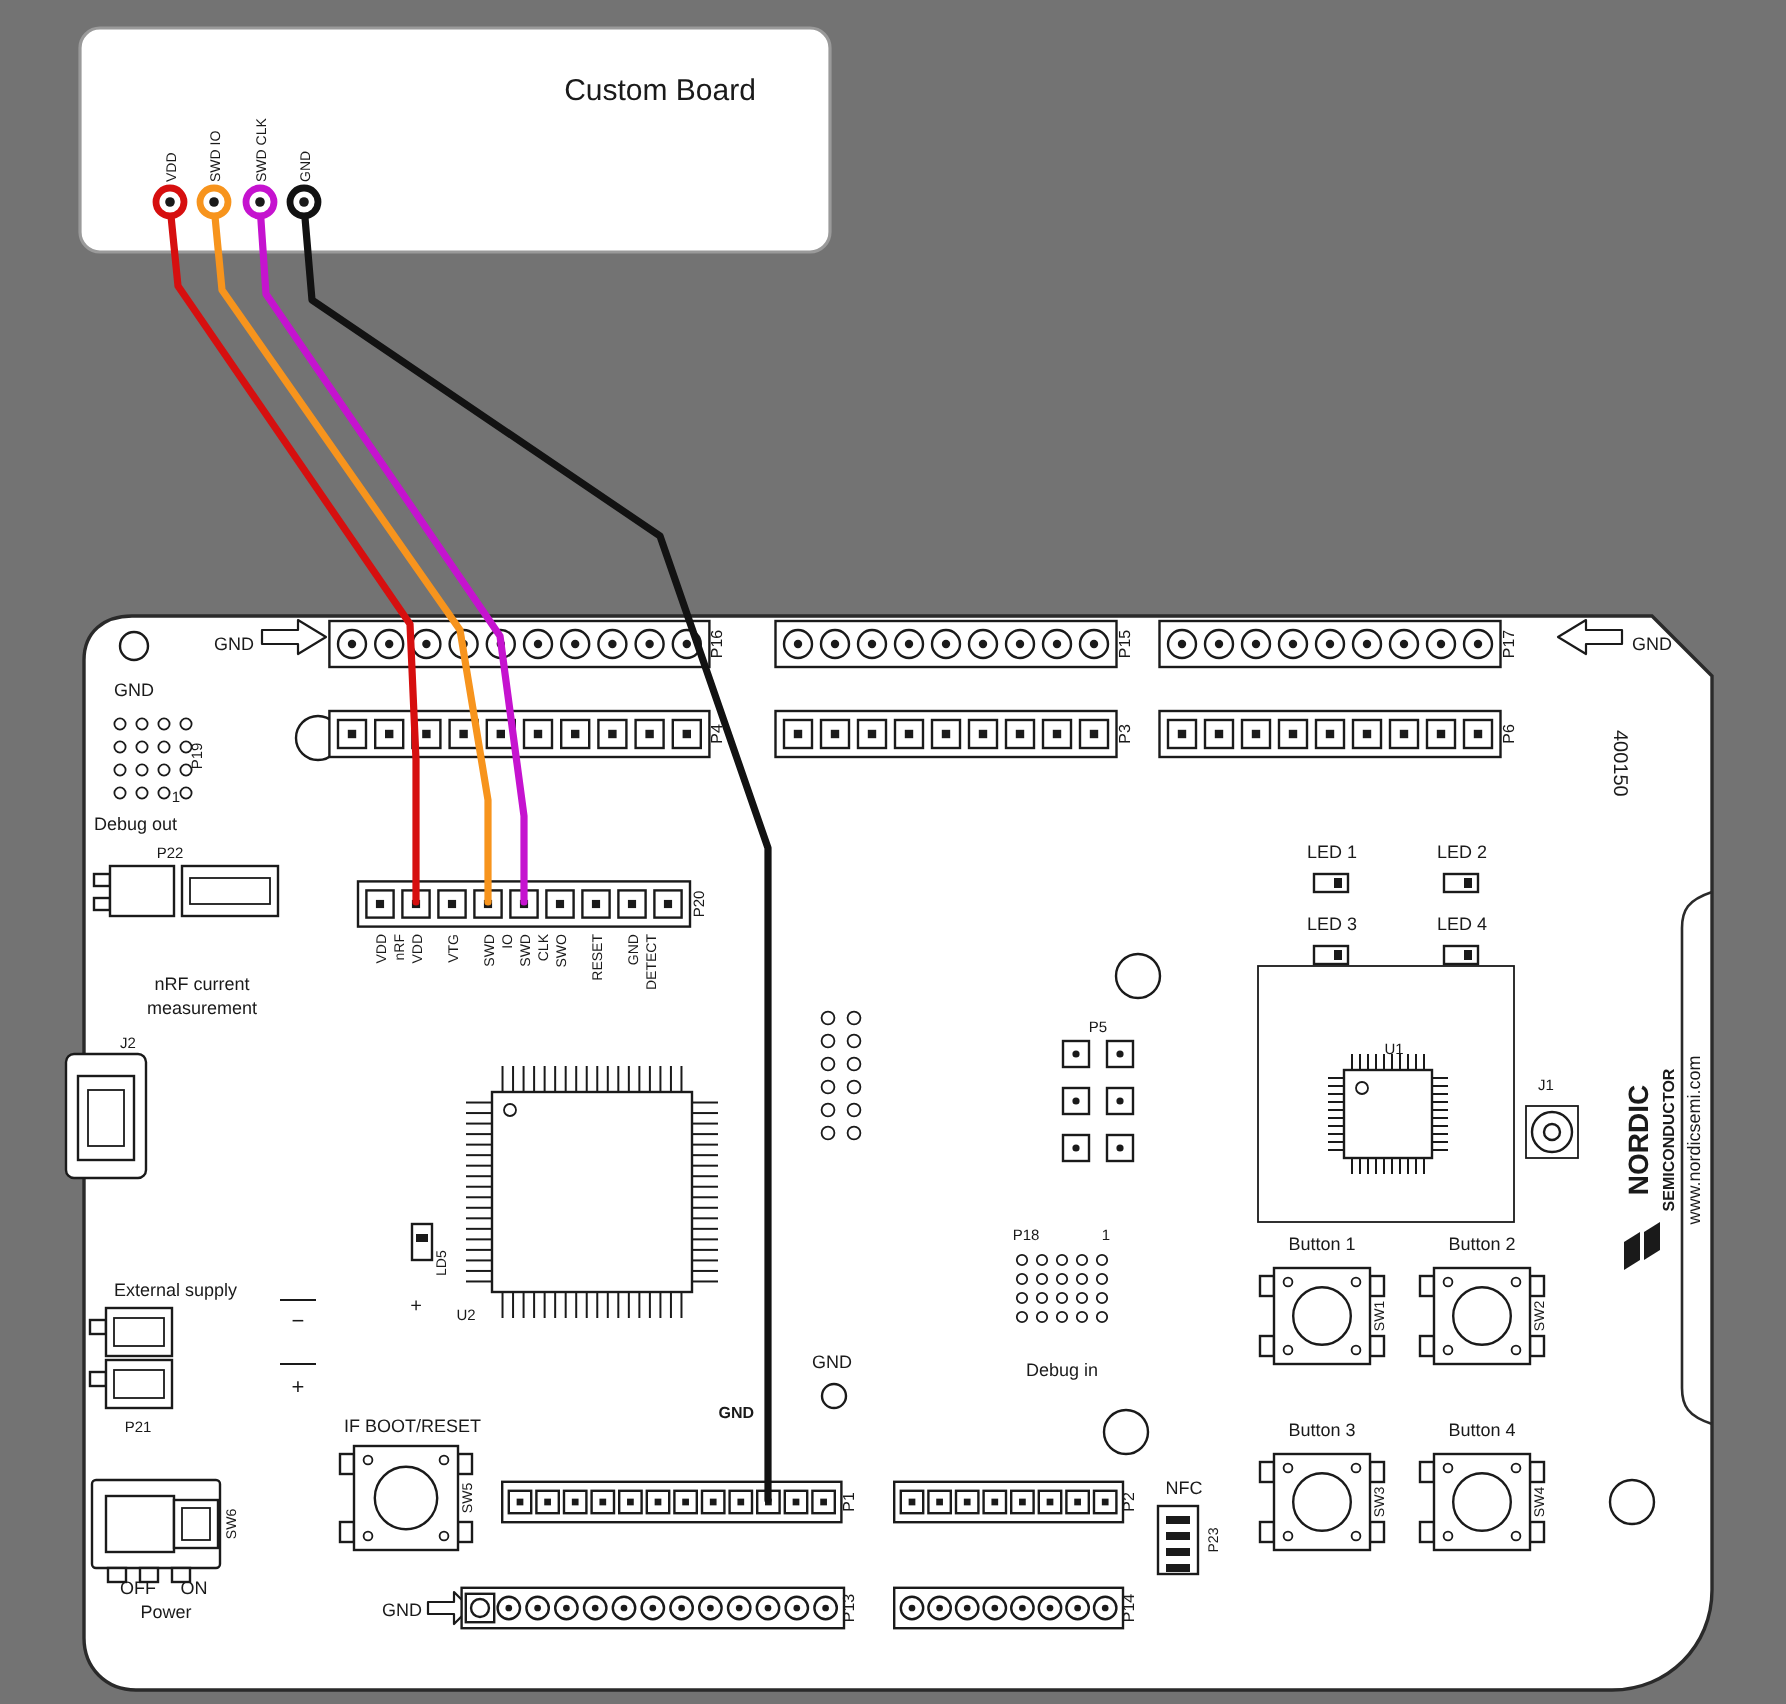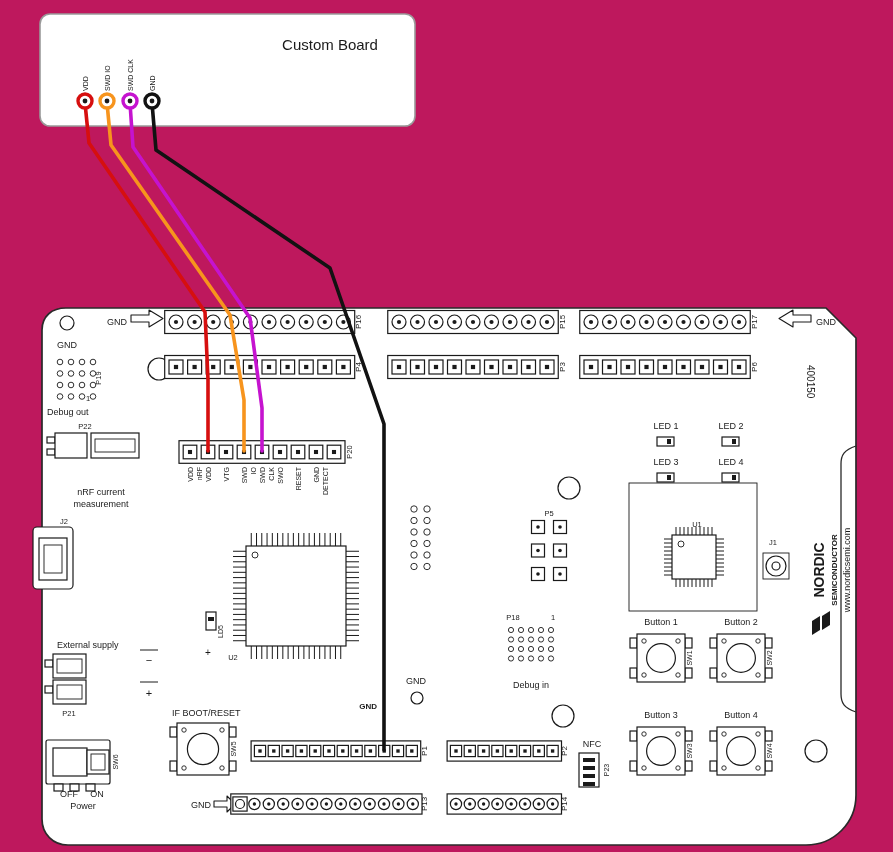--- a/index.html
+++ b/index.html
@@ -1,16 +1,16 @@
 <!DOCTYPE html>
 <html><head>
 <meta charset="utf-8">
 <style>
   html,body{margin:0;padding:0;background:#fff;}
-  .stage{position:relative;width:893px;height:852px;background:#be185d;overflow:hidden;text-align:right;}
+  .stage{position:relative;width:893px;height:852px;background:#737373;overflow:hidden;text-align:right;}
   svg{display:block;}
   text{font-family:"Liberation Sans","DejaVu Sans",sans-serif;fill:#1a1a1a;}
   .t7{font-size:7px}.t75{font-size:7.5px}.t8{font-size:8px}.t9{font-size:9px}
   .t10{font-size:10px}.t11{font-size:11px}.t14{font-size:14px;font-weight:bold}.t15{font-size:15px}
   .b{font-weight:bold}
   .cb{fill:#fff;stroke:#9a9a9a;stroke-width:1.6}
   .board{fill:#fff;stroke:#2a2a2a;stroke-width:1.7}
   .ln{fill:#fff;stroke:#1a1a1a;stroke-width:1.2}
   .lnthin{fill:#fff;stroke:#1a1a1a;stroke-width:0.9}
   .lnopen{fill:none;stroke:#2a2a2a;stroke-width:1.3}

